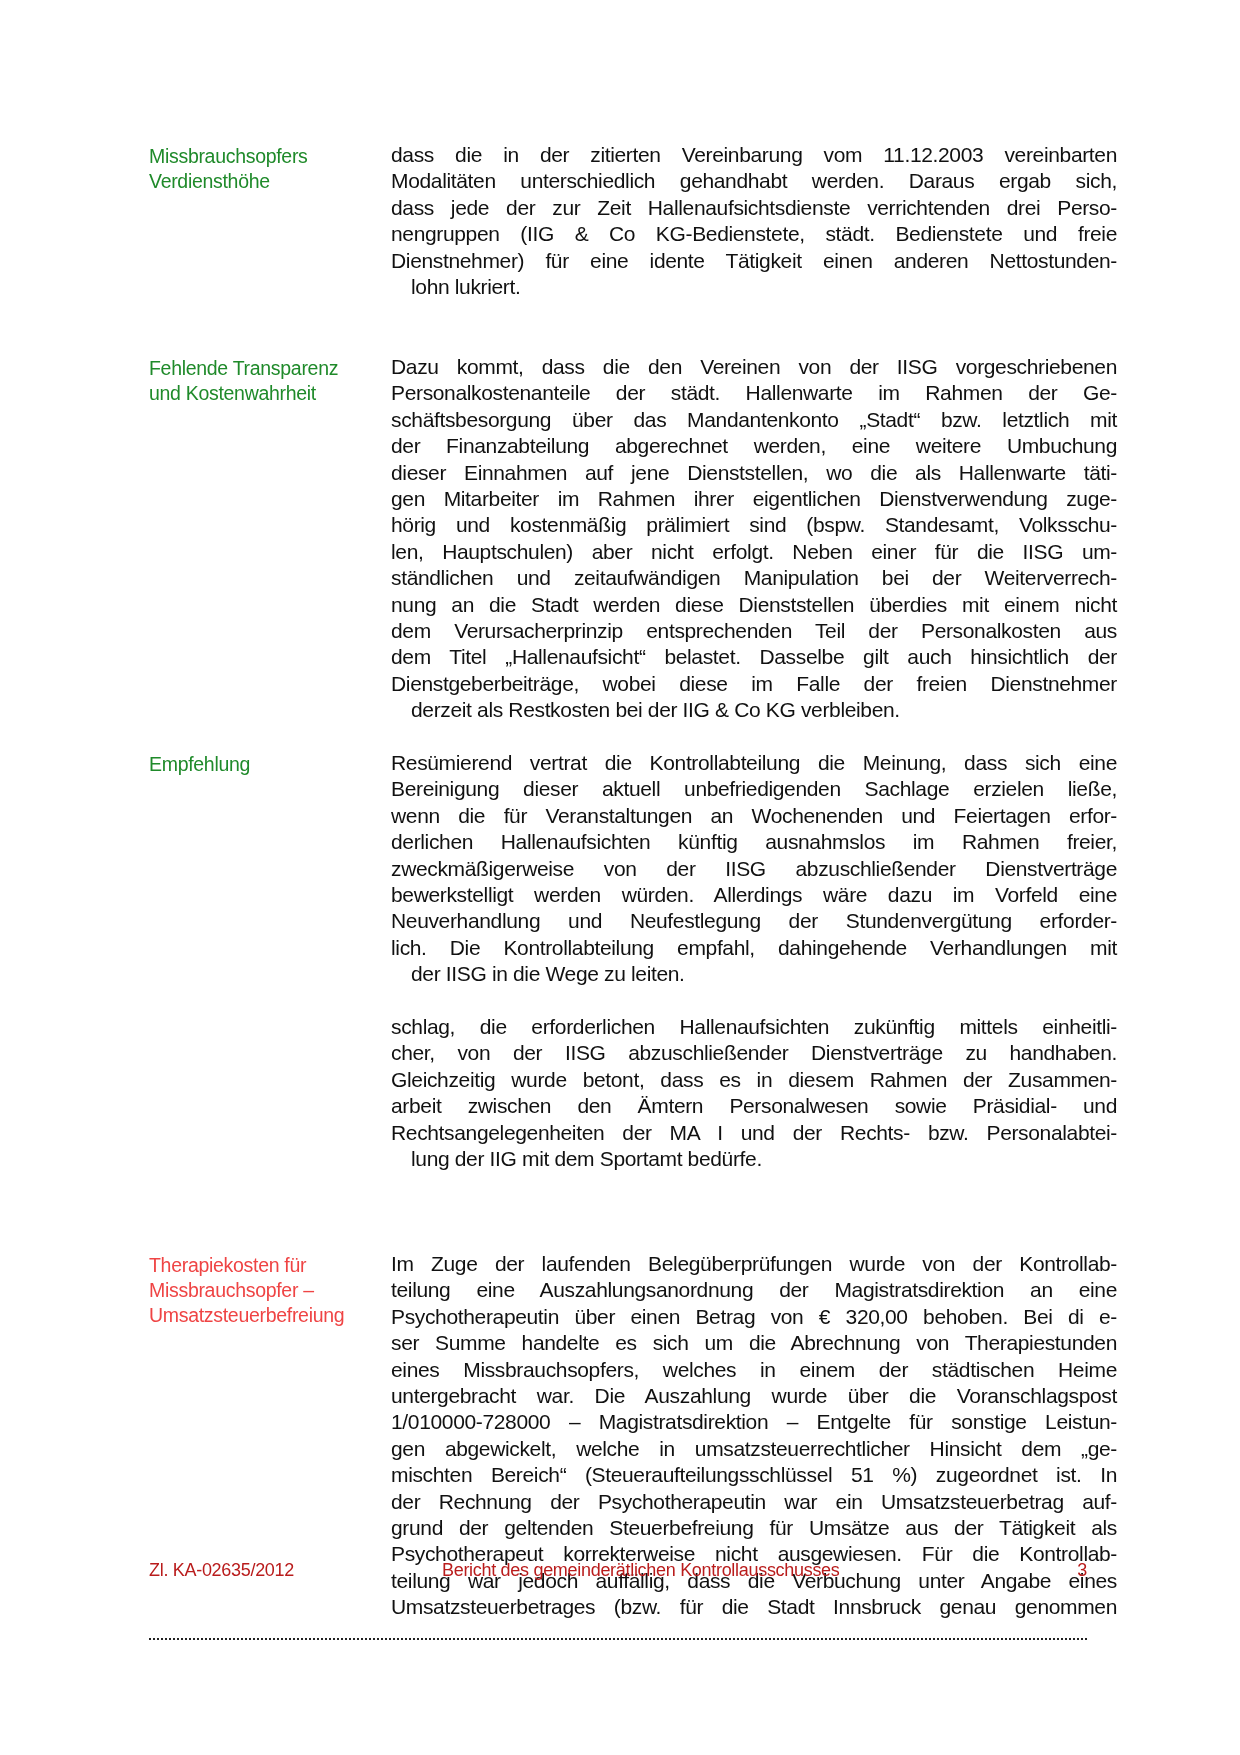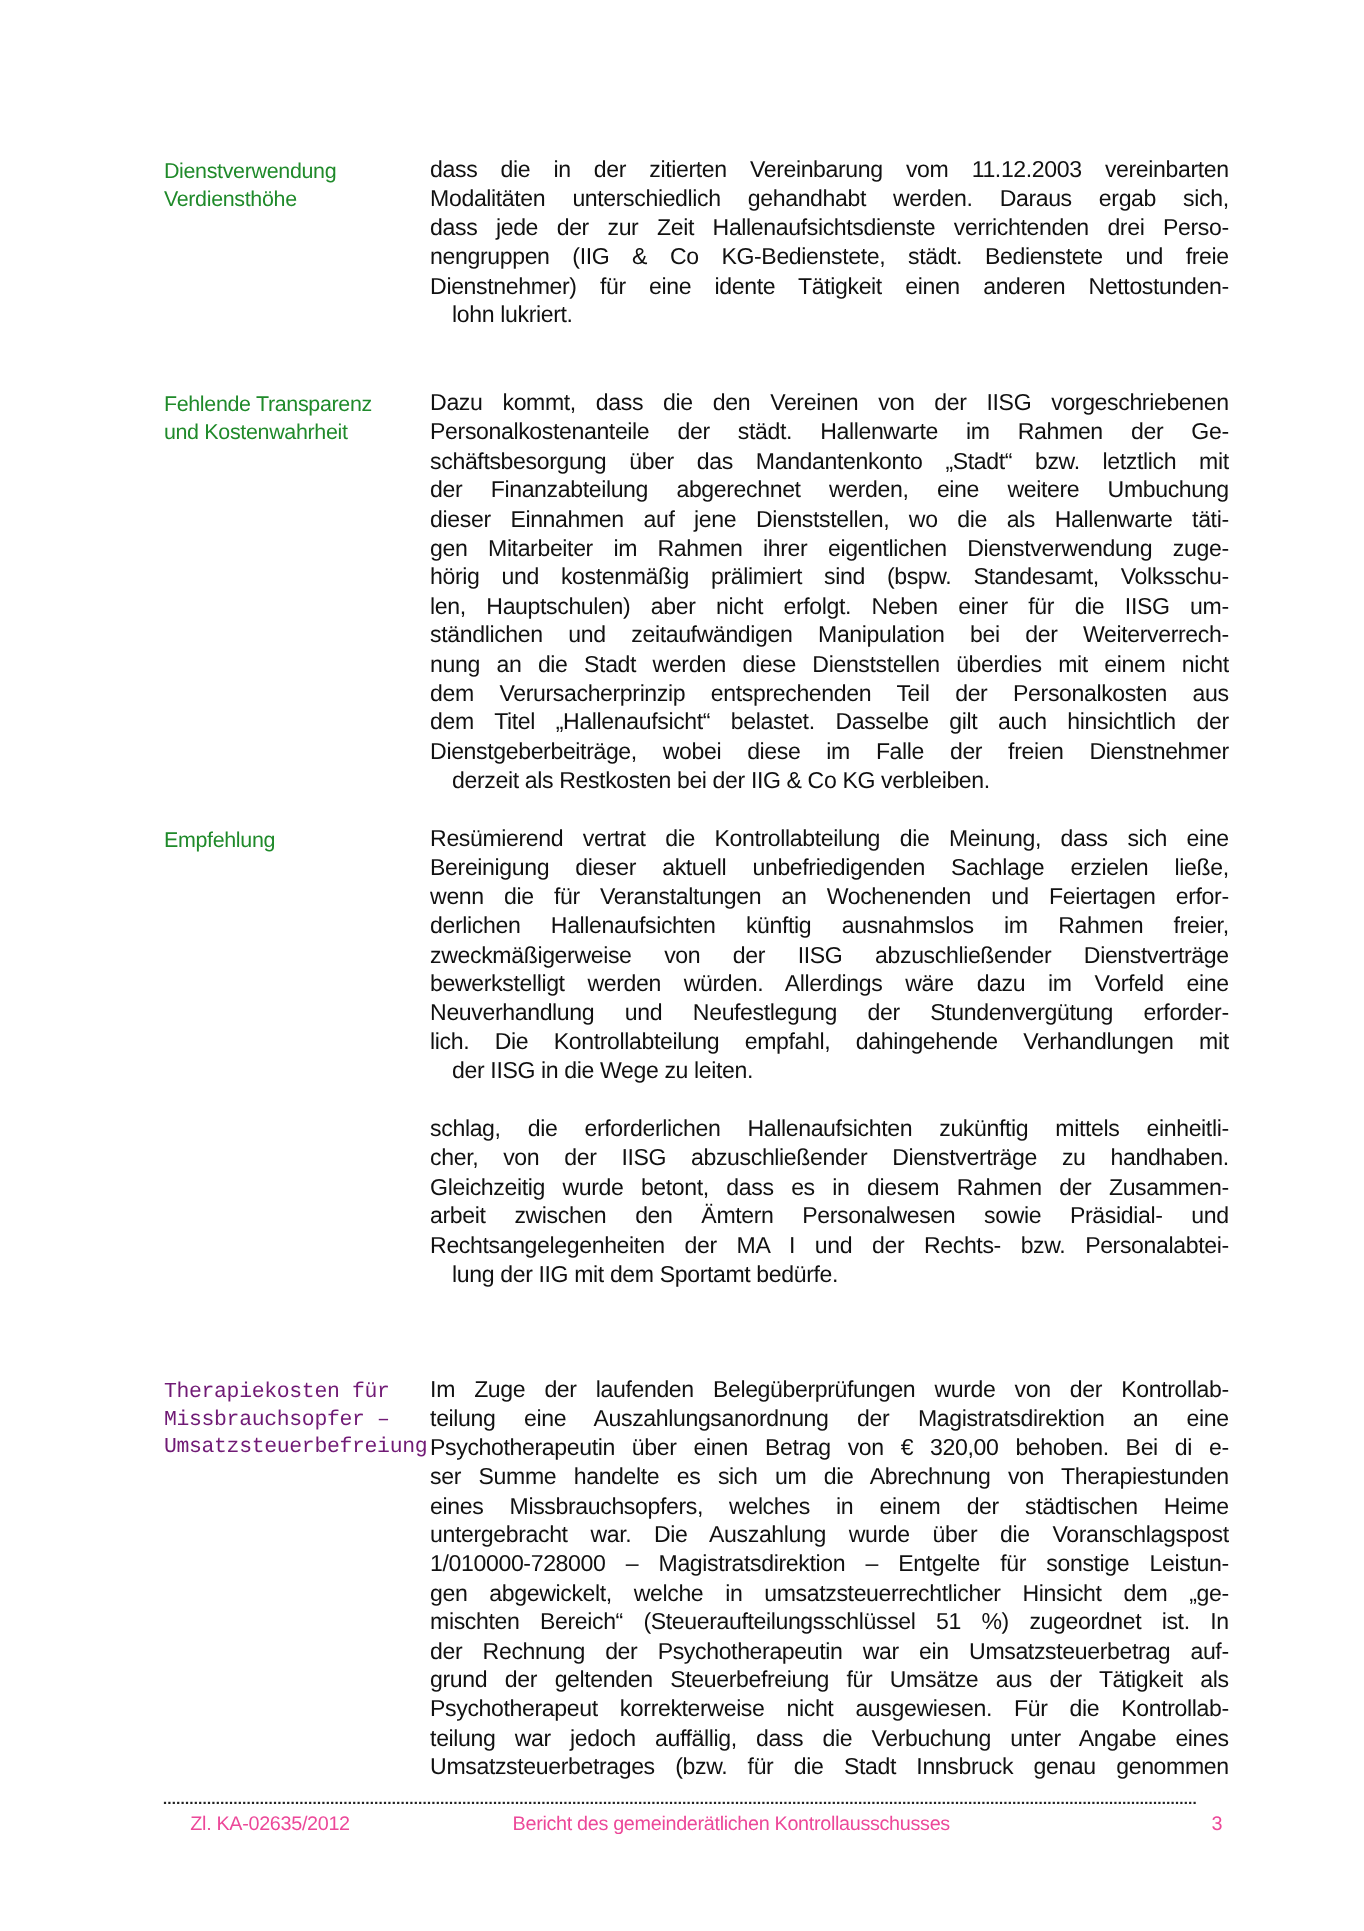--- a/index.html
+++ b/index.html
@@ -20,37 +20,36 @@
       text-align: justify; letter-spacing: -0.35px;
       hyphens: manual;
     }
     .body-text .ln { display: block; text-align: justify; text-align-last: justify; white-space: nowrap; }
     .body-text .ln.last { text-align-last: left; margin-left: 20px; }
     .footer-rule {
       position: absolute; left: 149px; top: 1638px; width: 938px; height: 0;
       border-top: 2px dotted #222;
     }
     .footer {
-      position: absolute; left: 149px; top: 1648px; width: 938px; height: 26px;
-      font-family: "Liberation Sans", sans-serif; font-size: 18px; color: #ec4899;
+      position: absolute; left: 149px; top: 1560px; width: 938px; height: 26px;
+      font-family: "Liberation Sans", sans-serif; font-size: 18px; color: #b91c1c;
       letter-spacing: -0.3px;
-      margin-left: 24px;
     }
     .footer .ref { position: absolute; left: 0; top: 0; }
     .footer .title { position: absolute; left: 293px; top: 0; }
     .footer .pagenum { position: absolute; right: 0; top: 0; }
   </style>
 </head>
 <body>
 
 <div class="page">
 
   <div class="section" style="top:144px;">
     <div class="margin-label" style="top: 0px; color: rgb(31, 138, 42);">
-      <span>Dienstverwendung</span>
+      <span>Missbrauchsopfers</span>
       <span>Verdiensthöhe</span>
     </div>
     <div class="body-text" style="top:-2px;">
       <span class="ln">dass die in der zitierten Vereinbarung vom 11.12.2003 vereinbarten</span>
       <span class="ln">Modalitäten unterschiedlich gehandhabt werden. Daraus ergab sich,</span>
       <span class="ln">dass jede der zur Zeit Hallenaufsichtsdienste verrichtenden drei Perso-</span>
       <span class="ln">nengruppen (IIG &amp; Co KG-Bedienstete, städt. Bedienstete und freie</span>
       <span class="ln">Dienstnehmer) für eine idente Tätigkeit einen anderen Nettostunden-</span>
       <span class="ln last">lohn lukriert.</span>
     </div>
@@ -101,21 +100,21 @@
       <span class="ln">schlag, die erforderlichen Hallenaufsichten zukünftig mittels einheitli-</span>
       <span class="ln">cher, von der IISG abzuschließender Dienstverträge zu handhaben.</span>
       <span class="ln">Gleichzeitig wurde betont, dass es in diesem Rahmen der Zusammen-</span>
       <span class="ln">arbeit zwischen den Ämtern Personalwesen sowie Präsidial- und</span>
       <span class="ln">Rechtsangelegenheiten der MA I und der Rechts- bzw. Personalabtei-</span>
       <span class="ln last">lung der IIG mit dem Sportamt bedürfe.</span>
     </div>
   </div>
 
   <div class="section" style="top:1253px;">
-    <div class="margin-label" style="color: #701a75; font-family: Liberation Mono, monospace;">
+    <div class="margin-label" style="color: #ef4444;">
       <span>Therapiekosten für</span>
       <span>Missbrauchsopfer –</span>
       <span>Umsatzsteuerbefreiung</span>
     </div>
     <div class="body-text" style="top:-2px;">
       <span class="ln">Im Zuge der laufenden Belegüberprüfungen wurde von der Kontrollab-</span>
       <span class="ln">teilung eine Auszahlungsanordnung der Magistratsdirektion an eine</span>
       <span class="ln">Psychotherapeutin über einen Betrag von € 320,00 behoben. Bei di e-</span>
       <span class="ln">ser Summe handelte es sich um die Abrechnung von Therapiestunden</span>
       <span class="ln">eines Missbrauchsopfers, welches in einem der städtischen Heime</span>

